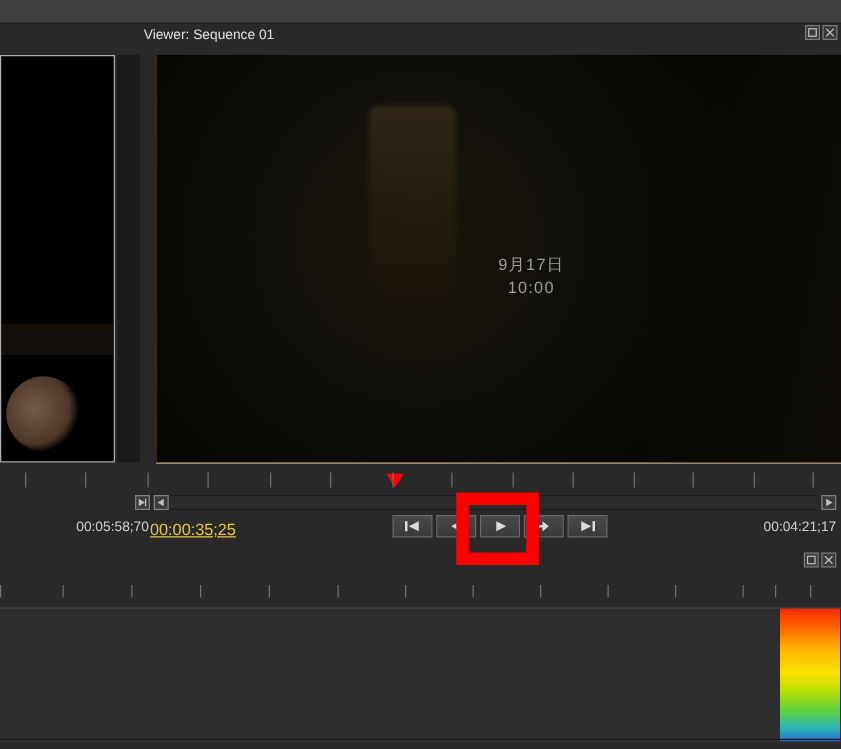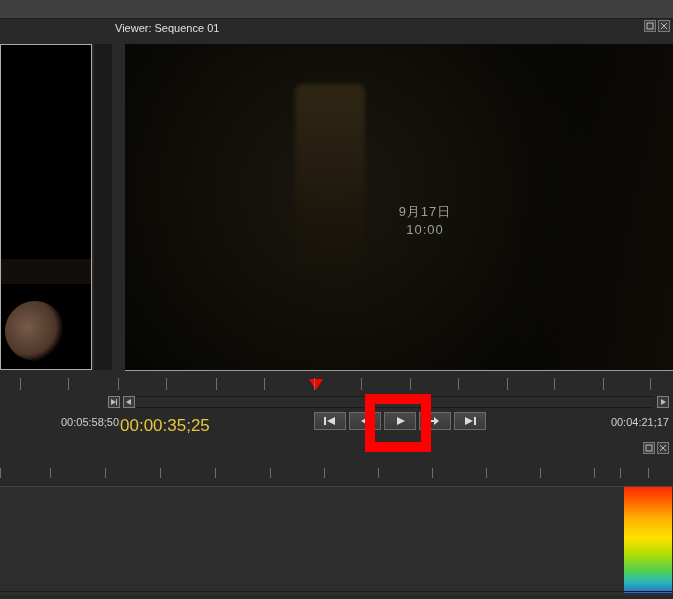--- a/index.html
+++ b/index.html
@@ -154,21 +154,22 @@
   .transport-row {
     position:absolute;
     left:0; top:412px; width:673px; height:24px;
   }
   .tc-left {
     position:absolute; left:61px; top:4px;
     font-size:11px; color:#d0d0d0;
   }
   .tc-yellow {
     position:absolute; left:120px; top:4px;
-    font-size:17px; color:#e6c83a;
+    font-size:13px; color:#e6c83a;
+    text-decoration: underline;
   }
   .tc-right {
     position:absolute; right:4px; top:4px;
     font-size:11px; color:#d0d0d0;
   }
   .transport-buttons {
     position:absolute; left:314px; top:0;
     display:flex; gap:3px;
   }
   .tbtn {
@@ -294,21 +295,21 @@
   </div>
   <div class="scrub-track"></div>
   <div class="mini-btn" style="right:4px">
     <svg width="8" height="8">
         <polygon points="2,1 7,4 2,7" fill="#bfbfbf"></polygon>
       </svg>
   </div>
 </div>
 
 <div class="transport-row">
-  <span class="tc-left">00:05:58;50</span>
+  <span class="tc-left">00:05:58;70</span>
   <span class="tc-yellow">00:00:35;25</span>
   <span class="tc-right">00:04:21;17</span>
 
   <div class="transport-buttons">
     <div class="tbtn">
       <svg width="14" height="10">
           <rect x="1" y="1" width="2" height="8" fill="#dcdcdc"></rect>
           <polygon points="12,1 4,5 12,9" fill="#dcdcdc"></polygon>
         </svg>
     </div>

